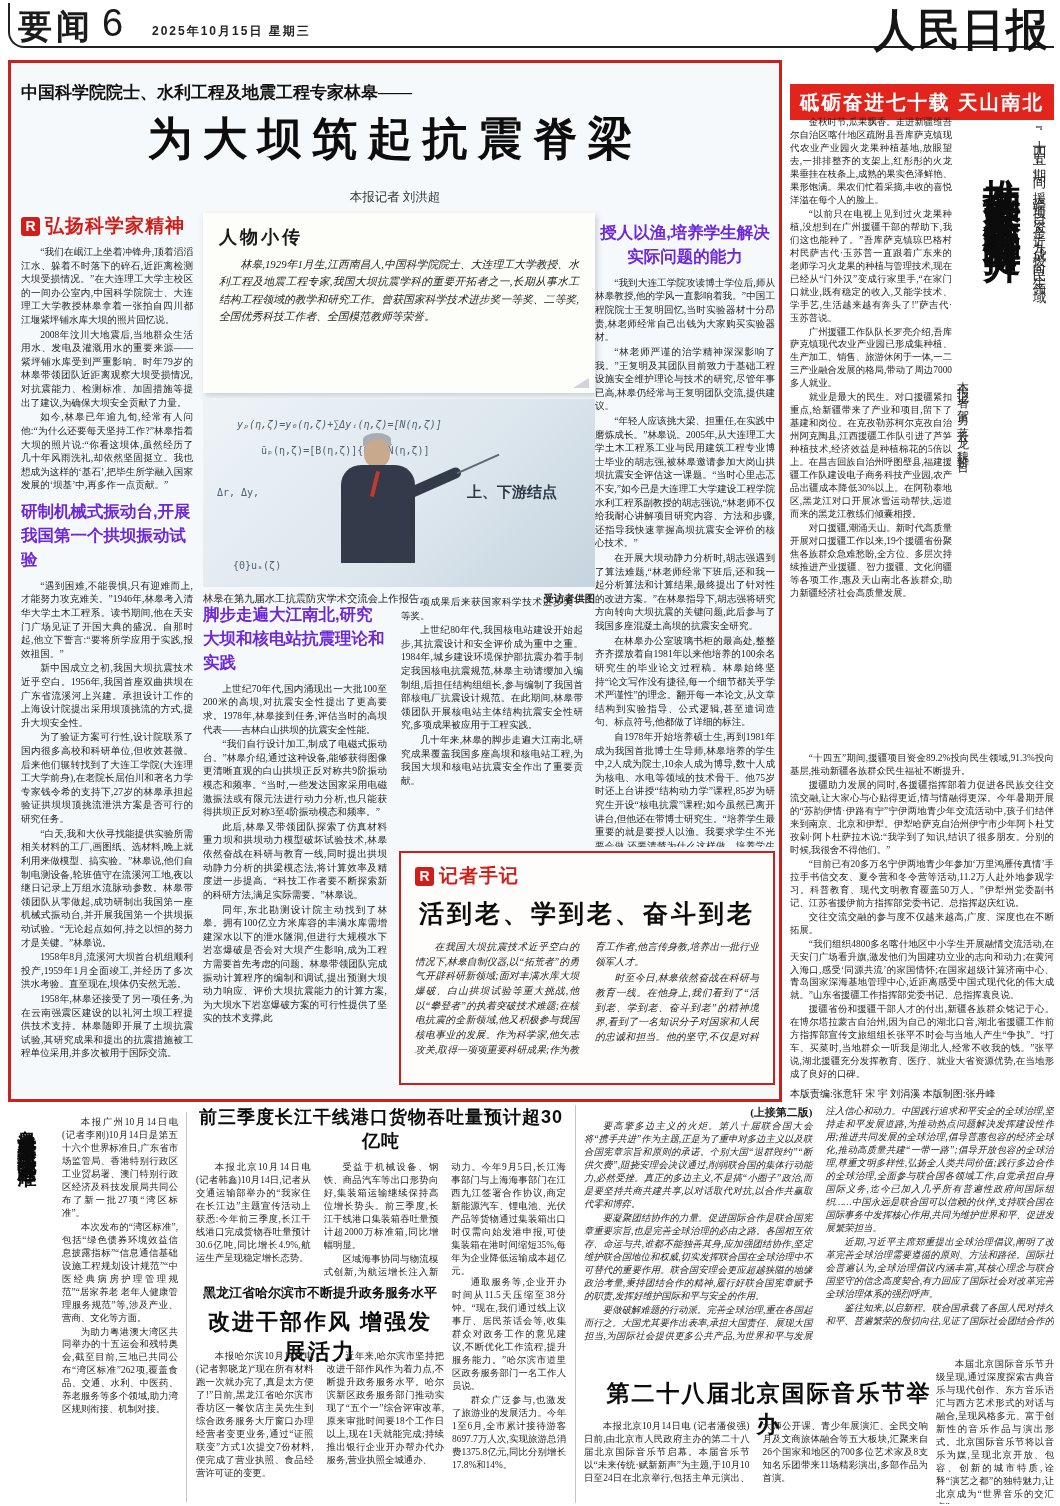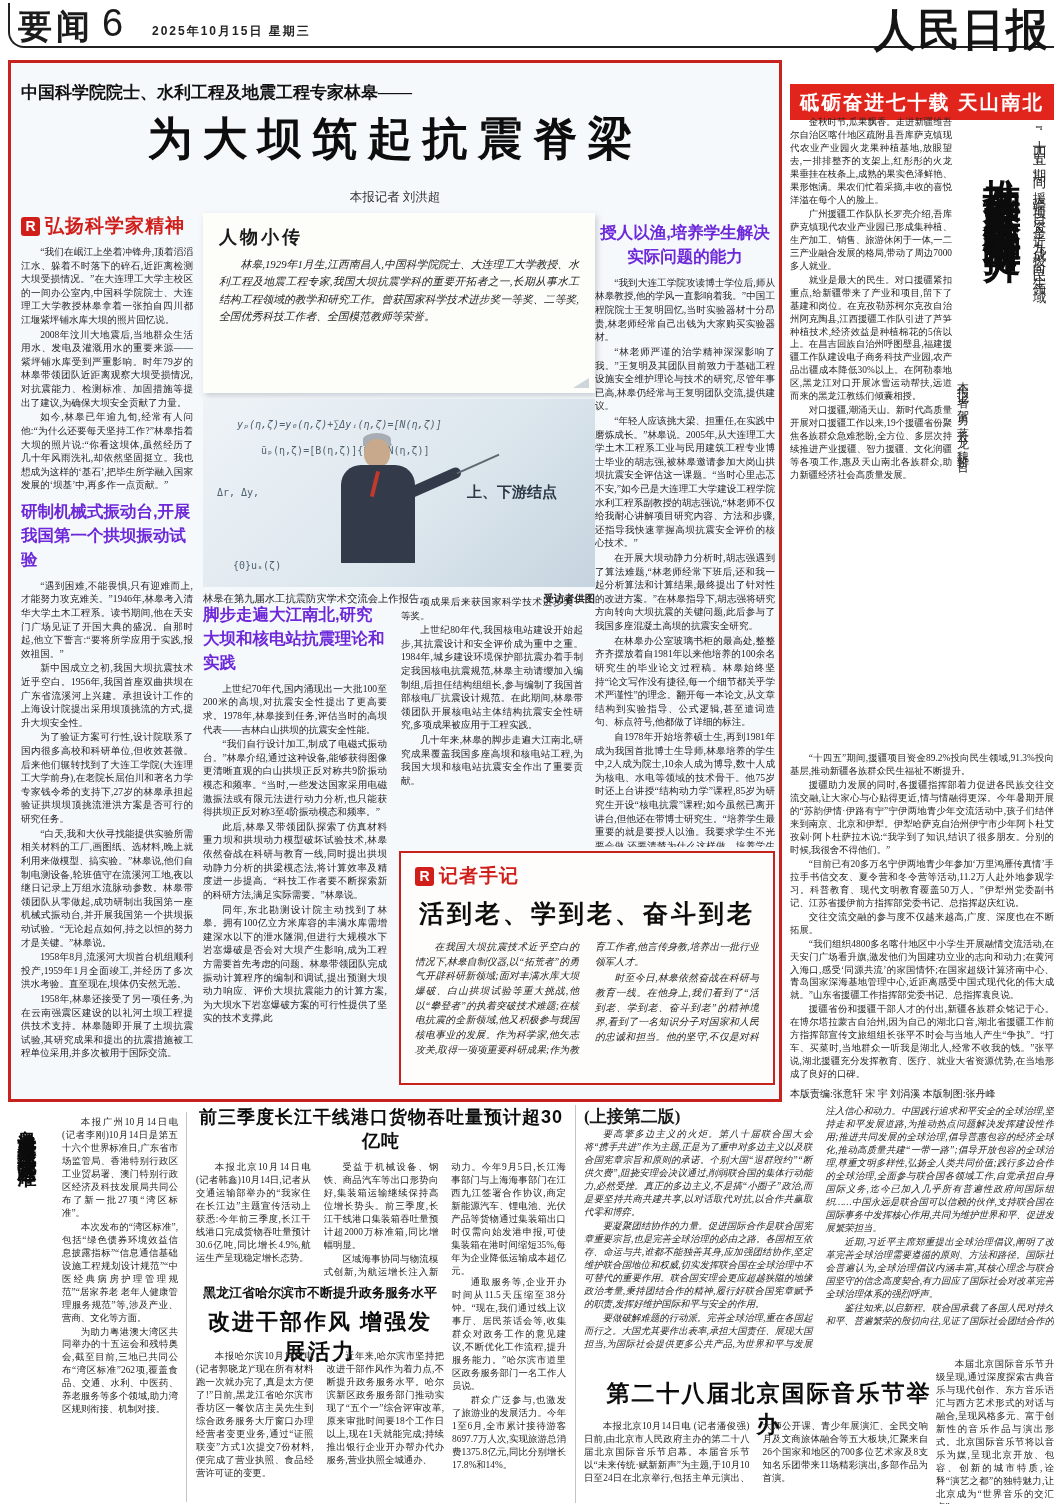--- a/index.html
+++ b/index.html
@@ -57,21 +57,21 @@
   .editors{font-size:10px;color:#222;}
   
   .bot-vert-headline{font-family:"Liberation Sans",sans-serif;font-weight:bold;font-size:19px;letter-spacing:2px;color:#0c0c0c;}
   .bot-headline{font-family:"Liberation Sans",sans-serif;font-weight:bold;color:#0c0c0c;text-align:center;}
   .bot-kicker{font-family:"Liberation Sans",sans-serif;font-weight:bold;font-size:13px;text-align:center;color:#111;}
   .bp{font-size:9.4px;line-height:1.38;text-align:justify;text-indent:2em;margin:0 0 1px;color:#242424;}
   .bp-i{font-style:italic;}
   .cols2{column-count:2;column-gap:13px;}
   .cols3{column-count:3;column-gap:13px;}
   .vrule{background:#c4c4c4;width:1px;}
-  .continued-label{font-weight:bold;font-size:17px;text-align:left;}
+  .continued-label{font-weight:bold;font-size:11px;text-align:right;}
 </style>
 </head>
 <body>
 
 <div class="abs hdr-bracket" style="left:8px;top:3px;width:1044px;height:43px;"></div>
 <div class="abs hdr-section" style="left:18px;top:4px;">要闻</div>
 <div class="abs hdr-num" style="left:102px;top:2px;">6</div>
 <div class="abs hdr-date" style="left:152px;top:23px;">2025年10月15日 星期三</div>
 <div class="abs paper-name" style="right:10px;top:2px;">人民日报</div>
 
@@ -157,20 +157,21 @@
       <p class="notes-p">时至今日,林皋依然奋战在科研与教育一线。在他身上,我们看到了“活到老、学到老、奋斗到老”的精神境界,看到了一名知识分子对国家和人民的忠诚和担当。他的坚守,不仅是对科学事业的执着坚守,更是对“为党育人、为国育才”使命的践行。</p>
     </div>
   </div>
 </div>
 
 <div class="abs" style="left:790px;top:62px;width:264px;height:1020px;">
   <div class="side-banner" style="height:36px;margin-top:22px;">砥砺奋进七十载  天山南北谱华章</div>
 
   <div class="abs clip" style="left:0;top:54px;width:162px;height:632px;">
     <p class="sp">金秋时节,瓜果飘香。走进新疆维吾尔自治区喀什地区疏附县吾库萨克镇现代农业产业园火龙果种植基地,放眼望去,一排排整齐的支架上,红彤彤的火龙果垂挂在枝条上,成熟的果实色泽鲜艳、果形饱满。果农们忙着采摘,丰收的喜悦洋溢在每个人的脸上。</p>
+    <p class="sp">“以前只在电视上见到过火龙果种植,没想到在广州援疆干部的帮助下,我们这也能种了。”吾库萨克镇琼巴格村村民萨吉代·玉苏普一直跟着广东来的老师学习火龙果的种植与管理技术,现在已经从“门外汉”变成行家里手,“在家门口就业,既有稳定的收入,又能学技术、学手艺,生活越来越有奔头了!”萨吉代·玉苏普说。</p>
     <p class="sp">广州援疆工作队队长罗亮介绍,吾库萨克镇现代农业产业园已形成集种植、生产加工、销售、旅游休闲于一体,一二三产业融合发展的格局,带动了周边7000多人就业。</p>
     <p class="sp">就业是最大的民生。对口援疆紧扣重点,给新疆带来了产业和项目,留下了基建和岗位。在克孜勒苏柯尔克孜自治州阿克陶县,江西援疆工作队引进了芦笋种植技术,经济效益是种植棉花的5倍以上。在昌吉回族自治州呼图壁县,福建援疆工作队建设电子商务科技产业园,农产品出疆成本降低30%以上。在阿勒泰地区,黑龙江对口开展冰雪运动帮扶,远道而来的黑龙江教练们倾囊相授。</p>
     <p class="sp">对口援疆,潮涌天山。新时代高质量开展对口援疆工作以来,19个援疆省份聚焦各族群众急难愁盼,全方位、多层次持续推进产业援疆、智力援疆、文化润疆等各项工作,惠及天山南北各族群众,助力新疆经济社会高质量发展。</p>
   </div>
 
   <div class="abs vert side-vert-byline clip" style="left:164px;top:310px;height:360px;">本报记者  贺勇  蒋云龙  魏哲哲</div>
   <div class="abs vert side-vert-headline clip" style="left:186px;top:86px;height:604px;">推动各族群众民生福祉不断提升</div>
   <div class="abs vert side-vert-kicker clip" style="left:240px;top:60px;height:600px;">『十四五』期间,援疆项目资金近九成投向民生领域</div>
 
   <div class="abs clip" style="left:0;top:690px;width:264px;height:330px;">

